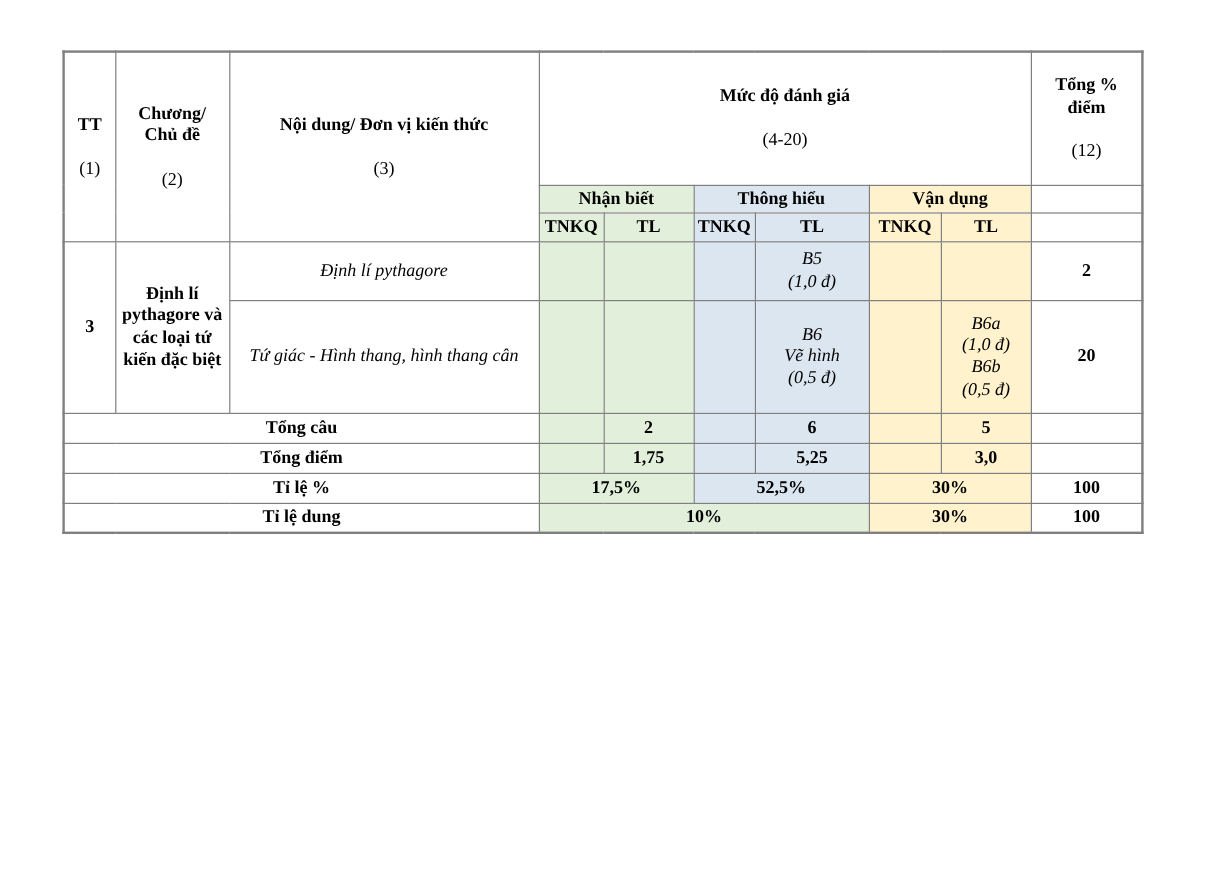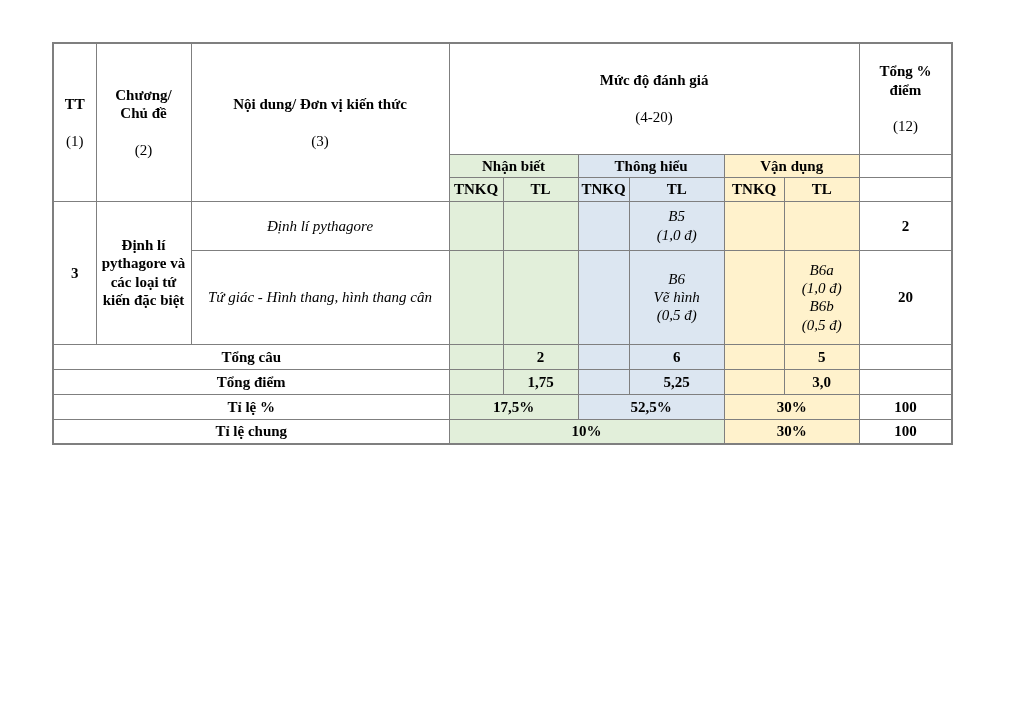--- a/index.html
+++ b/index.html
@@ -167,20 +167,20 @@
 
     <tr class="rf">
       <td colspan="3" class="b">Tỉ lệ %</td>
       <td colspan="2" class="bg-nb b">17,5%</td>
       <td colspan="2" class="bg-th b">52,5%</td>
       <td colspan="2" class="bg-vd b">30%</td>
       <td class="b top">100</td>
     </tr>
 
     <tr class="rf">
-      <td colspan="3" class="b">Tỉ lệ chung</td>
+      <td colspan="3" class="b">Tỉ lệ dung</td>
       <td colspan="4" class="bg-nb b">10%</td>
       <td colspan="2" class="bg-vd b">30%</td>
       <td class="b top">100</td>
     </tr>
   </tbody>
     </table>
 </div>
 
 </body></html>

